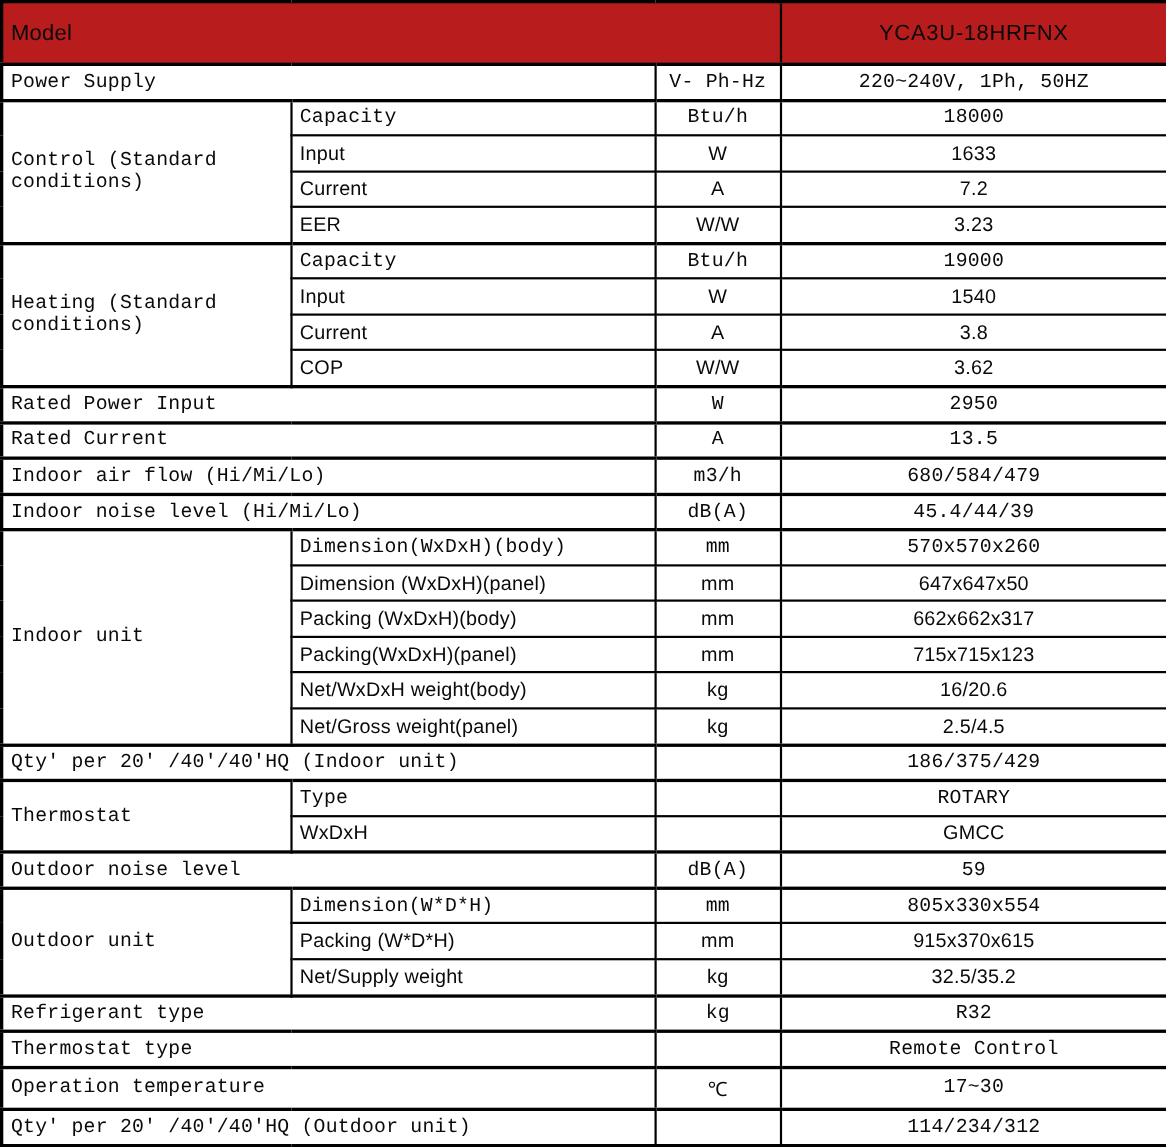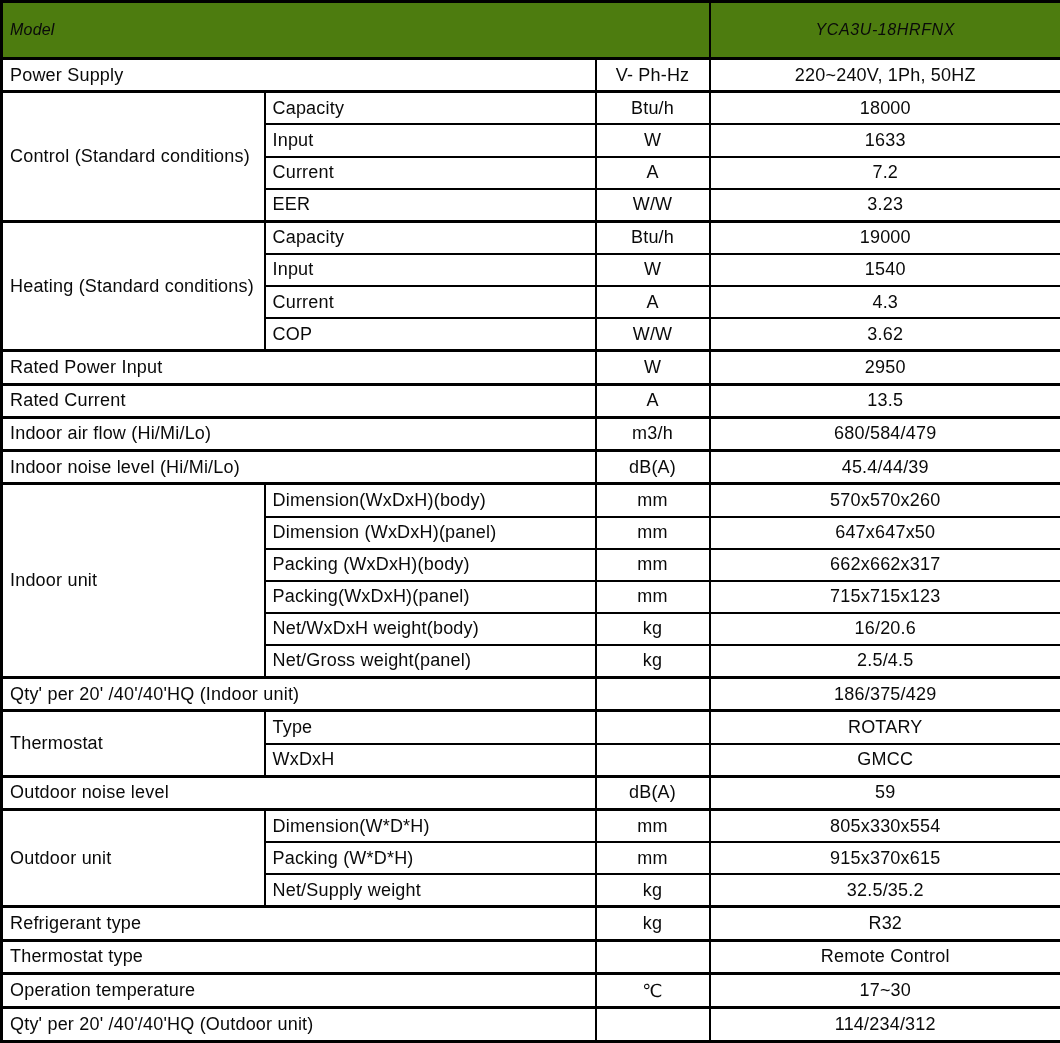--- a/index.html
+++ b/index.html
@@ -14,26 +14,25 @@
   }
   td {
     border:2px solid #000;
     background:#fff;
     vertical-align:middle;
     padding:2px 4px;
     overflow:hidden;
   }
   td.lbl { text-align:left; padding-left:7px; }
   td.u, td.v { text-align:center; }
-  tr.sec > td { border-top-width:3px; }
+  tr.sec > td { border-top-width:3px;font-family:Liberation Mono, monospace; }
   tr.hdr { height:57px; }
   tr.hdr > td {
-    background:#4d7c0f;
-    font-size:16px;
-    font-style:italic;
+    background:#b91c1c;
+    font-size:20px;
   }
   tr.hdr > td.v { letter-spacing:0.6px;margin-left:16px; }
 </style>
 </head>
 <body>
 
 <table class="spec">
   <colgroup>
     <col style="width:263px">
       <col style="width:331px">
@@ -82,21 +81,21 @@
     <td class="v">19000</td>
   </tr>
   <tr>
     <td class="lbl">Input</td>
     <td class="u">W</td>
     <td class="v">1540</td>
   </tr>
   <tr>
     <td class="lbl">Current</td>
     <td class="u">A</td>
-    <td class="v">4.3</td>
+    <td class="v">3.8</td>
   </tr>
   <tr>
     <td class="lbl">COP</td>
     <td class="u">W/W</td>
     <td class="v">3.62</td>
   </tr>
 
   <tr class="sec">
     <td class="lbl" colspan="2">Rated Power Input</td>
     <td class="u">W</td>

